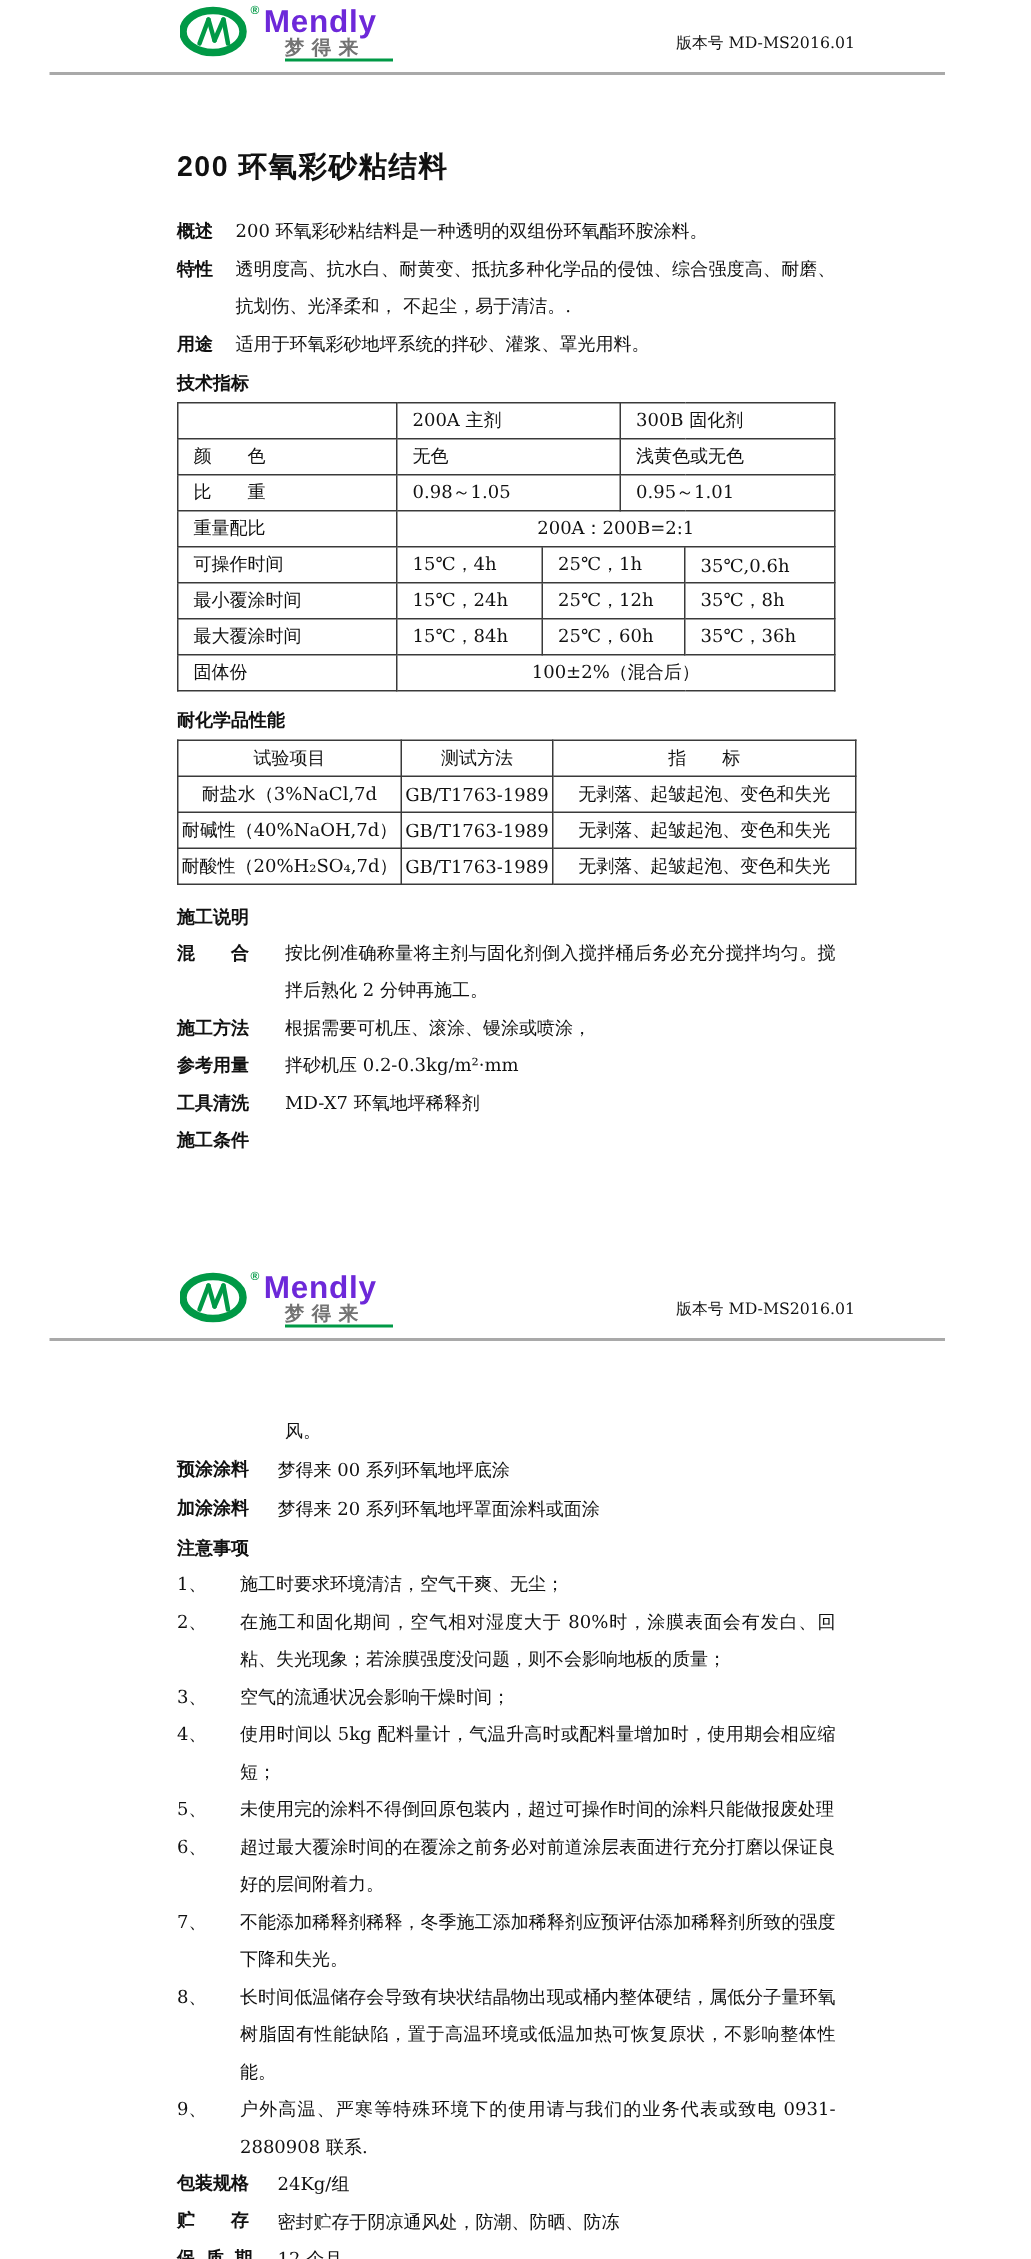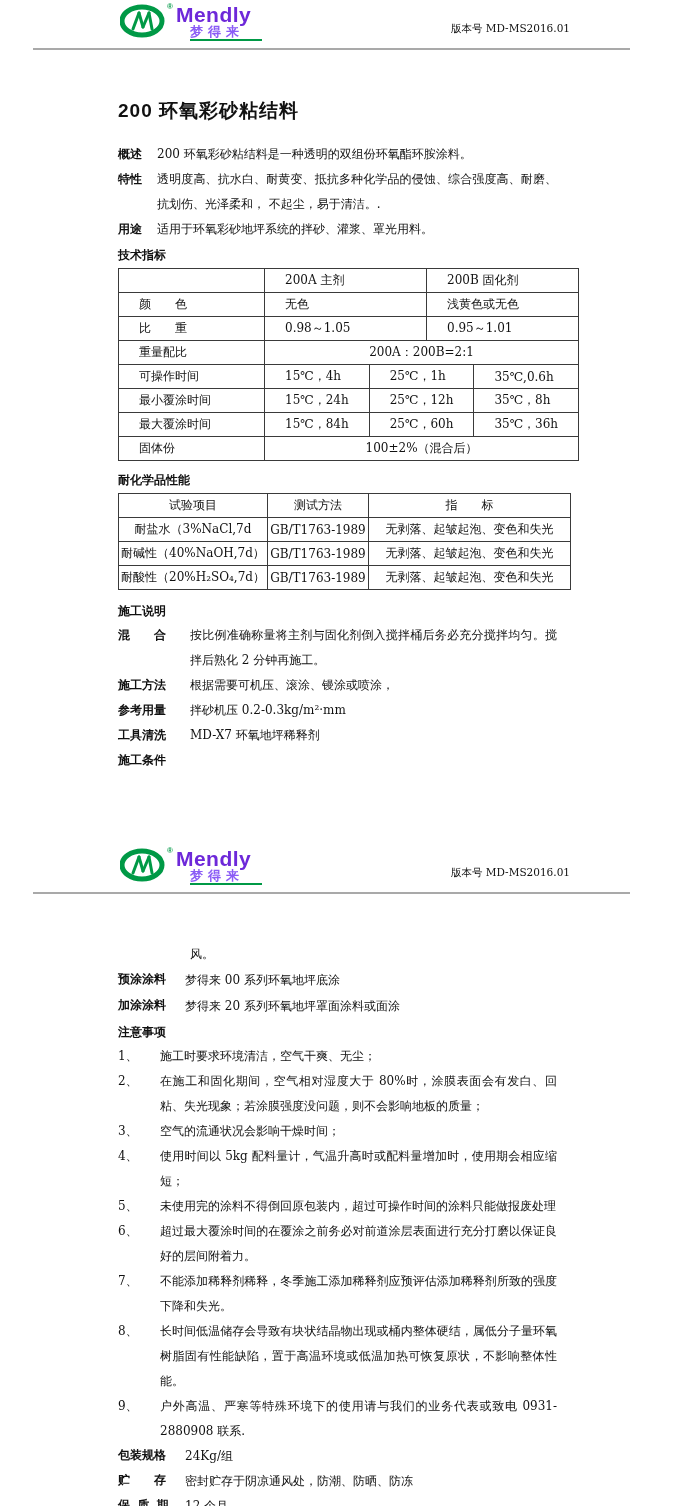--- a/index.html
+++ b/index.html
@@ -11,33 +11,33 @@
     font-size:12px;
   }
   .doc{width:687px;min-height:1506px;position:relative;}
   
   .hdr{position:relative;padding-top:6px;height:38px;}
   .logo{position:absolute;left:120px;top:4px;display:flex;align-items:flex-start;}
   .logo-mark{display:block;}
   .logo-reg{color:#009946;font-size:8px;font-weight:bold;margin-left:1px;margin-top:-2px;font-family:"Liberation Sans",sans-serif;}
   .logo-text{margin-left:3px;line-height:1;}
   .logo-brand{color:#6d28d9;font-weight:bold;font-size:21px;letter-spacing:.5px;font-family:"Liberation Sans",sans-serif;display:block;}
-  .logo-cn{color:#8b5cf6;font-weight:bold;font-size:13px;letter-spacing:5px;font-family:"Liberation Sans",sans-serif;display:block;border-bottom:2px solid #009946;padding-bottom:1px;margin-left:14px;width:72px;}
+  .logo-cn{color:#737373;font-weight:bold;font-size:13px;letter-spacing:5px;font-family:"Liberation Sans",sans-serif;display:block;border-bottom:2px solid #009946;padding-bottom:1px;margin-left:14px;width:72px;}
   .version{position:absolute;right:117px;top:22px;font-size:10.5px;color:#111;}
   .rule{height:2px;background:#a9a9a9;margin-left:33px;width:597px;margin-top:4px;}
   
   .content{padding-left:118px;padding-right:40px;margin-top:48px;}
   .title{font-family:"Liberation Sans",sans-serif;font-weight:bold;font-size:19px;margin:17px 0 18px 0;letter-spacing:1px;}
   .para{display:flex;line-height:25px;margin:0;}
   .para .k{font-family:"Liberation Sans",sans-serif;font-weight:bold;width:39px;flex-shrink:0;}
   .para .v{width:400px;text-align:justify;}
   .sec-title{font-family:"Liberation Sans",sans-serif;font-weight:bold;line-height:23px;margin-top:2px;}
   
   table{border-collapse:collapse;table-layout:fixed;margin-top:1px;}
-  td{border:1px solid #3a3a3a;height:23px;padding:0 20px;font-size:12px;overflow:hidden;white-space:nowrap;}
+  td{border:1px solid #3a3a3a;height:23px;padding:0 10px;font-size:12px;overflow:hidden;white-space:nowrap;}
   td.c{text-align:center;padding:0 2px;}
   
   .kv{display:flex;line-height:25px;}
   .kv .k{font-family:"Liberation Sans",sans-serif;font-weight:bold;width:72px;flex-shrink:0;}
   .kv .v{width:367px;text-align:justify;}
   
   .page2-hdr{margin-top:71px;}
   .cont-line{padding-left:72px;line-height:25px;margin-top:12px;}
   .note{display:flex;line-height:25px;}
   .note .num{width:42px;flex-shrink:0;}
@@ -96,21 +96,21 @@
             <col style="width:146px">
             <col style="width:97px">
             <col style="width:52px">
             <col style="width:43px">
             <col style="width:100px">
           </colgroup>
         <tbody>
             <tr>
           <td></td>
           <td colspan="2">200A 主剂</td>
-          <td colspan="2">200B 固化剂</td>
+          <td colspan="2">300B 固化剂</td>
         </tr>
         <tr>
           <td>颜　　色</td>
           <td colspan="2">无色</td>
           <td colspan="2">浅黄色或无色</td>
         </tr>
         <tr>
           <td>比　　重</td>
           <td colspan="2">0.98～1.05</td>
           <td colspan="2">0.95～1.01</td>

